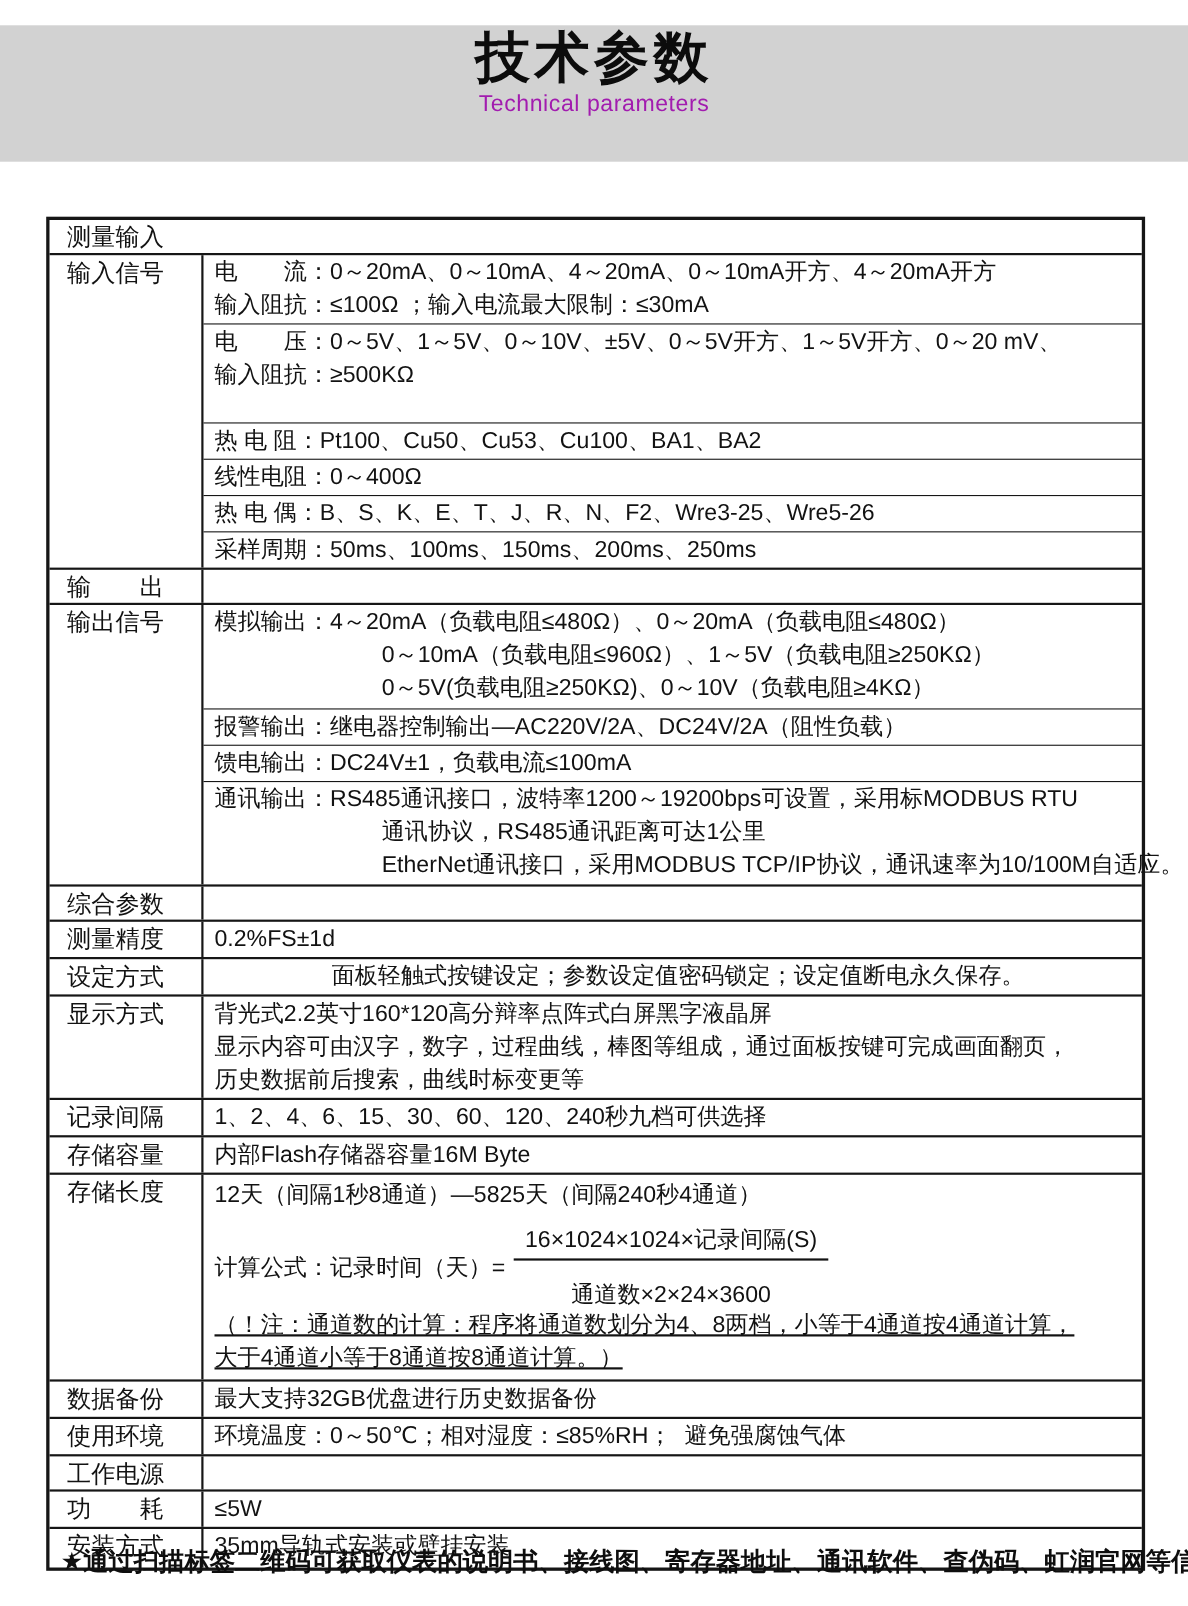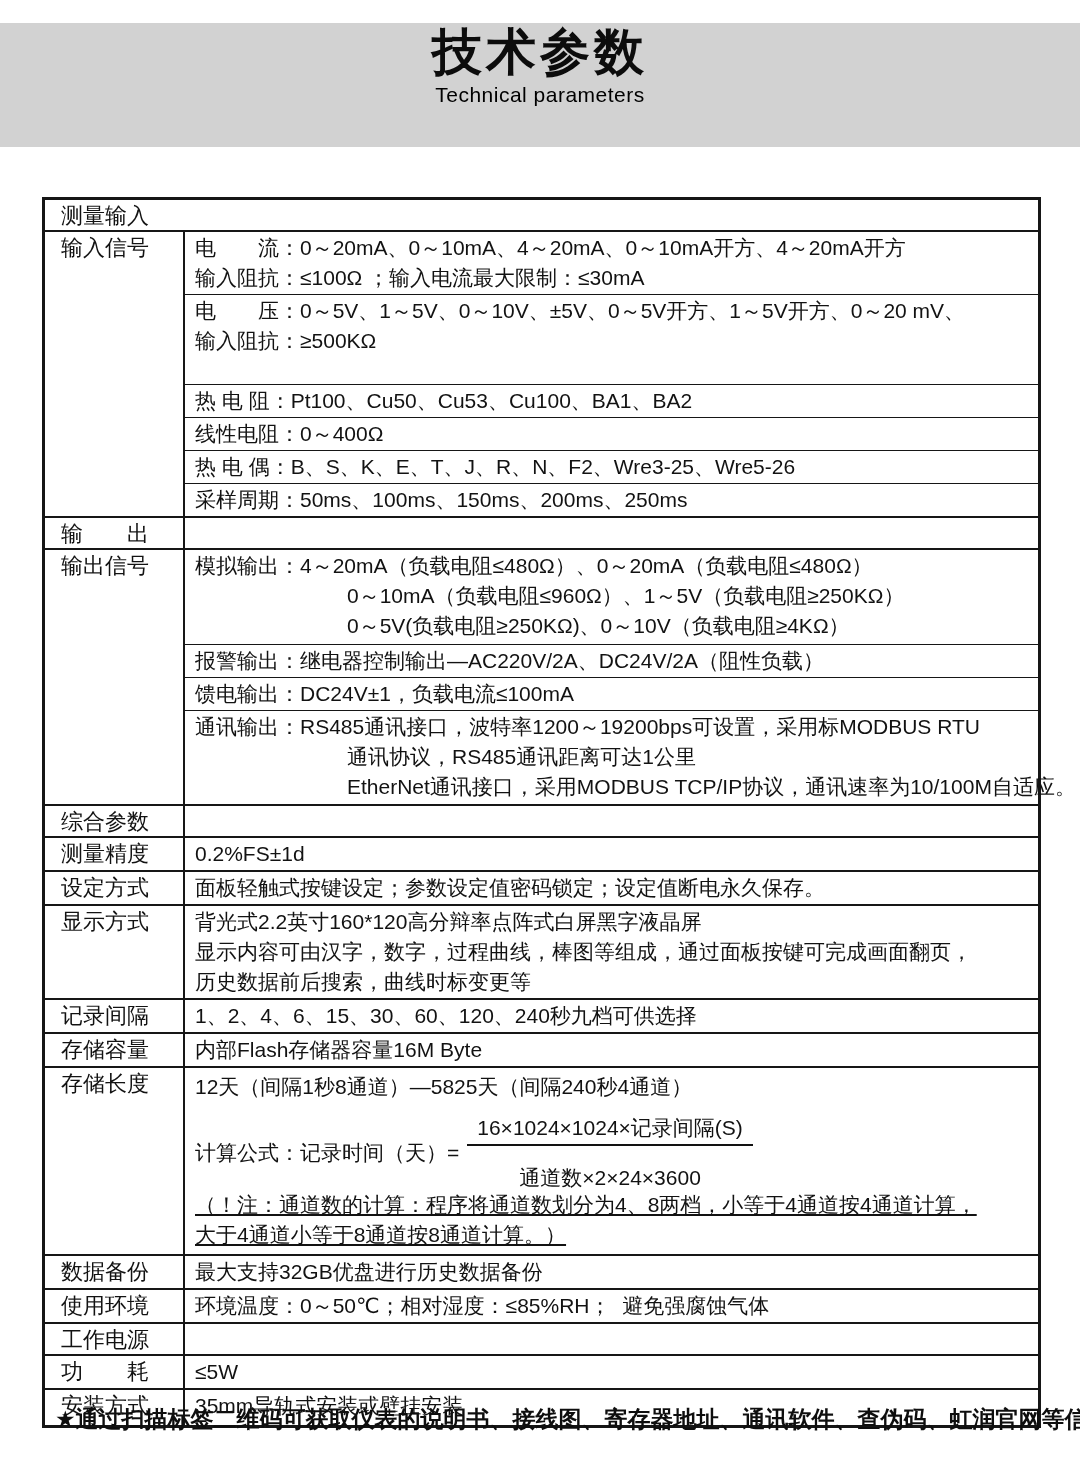--- a/index.html
+++ b/index.html
@@ -9,21 +9,21 @@
     overflow:hidden;
   }
   .band{
     position:absolute;top:23px;left:0;width:1080px;height:124px;
     background:#d2d2d2;text-align:center;box-sizing:border-box;
   }
   .title{
     margin:0;font-size:50px;font-weight:bold;letter-spacing:4px;color:#0c0c0c;line-height:58px;
   }
   .subtitle{
-    font-size:21px;color:#000000;line-height:24px;margin-top:2px;letter-spacing:0.5px;
+    font-size:21px;color:#a21caf;line-height:24px;margin-top:2px;letter-spacing:0.5px;
   }
   .spec-table{
     position:absolute;top:197px;left:42px;width:999px;
     border:3px solid #161616;box-sizing:border-box;background:#fff;
   }
   .trow{display:flex;border-top:2px solid #161616;}
   .trow.first{border-top:none;}
   .lbl{
     flex:0 0 140px;box-sizing:border-box;border-right:2px solid #161616;
     padding:2px 4px 0 16px;font-size:22px;line-height:28px;white-space:pre;font-weight:500;
@@ -48,21 +48,21 @@
   .h-sec1{min-height:26px;}
   .h-cur{min-height:62px;}
   .h-vol{min-height:90px;}
   .h-one{min-height:30px;}
   .h-samp{min-height:32px;}
   .h-secout{min-height:30px;}
   .h-analog{min-height:94px;}
   .h-comm{min-height:94px;}
   .h-secgen{min-height:27px;}
   .h-acc{min-height:29px;}
-  .h-set{min-height:30px;}
+  .h-set{min-height:30px;text-align:center;}
   .h-disp{min-height:92px;}
   .h-int{min-height:28px;}
   .h-cap{min-height:29px;}
   .h-store{min-height:186px;}
   .h-bak{min-height:29px;}
   .h-env{min-height:30px;}
   .h-pow{min-height:32px;}
   .h-con{min-height:28px;}
   .h-inst{min-height:35px;}
 </style>

